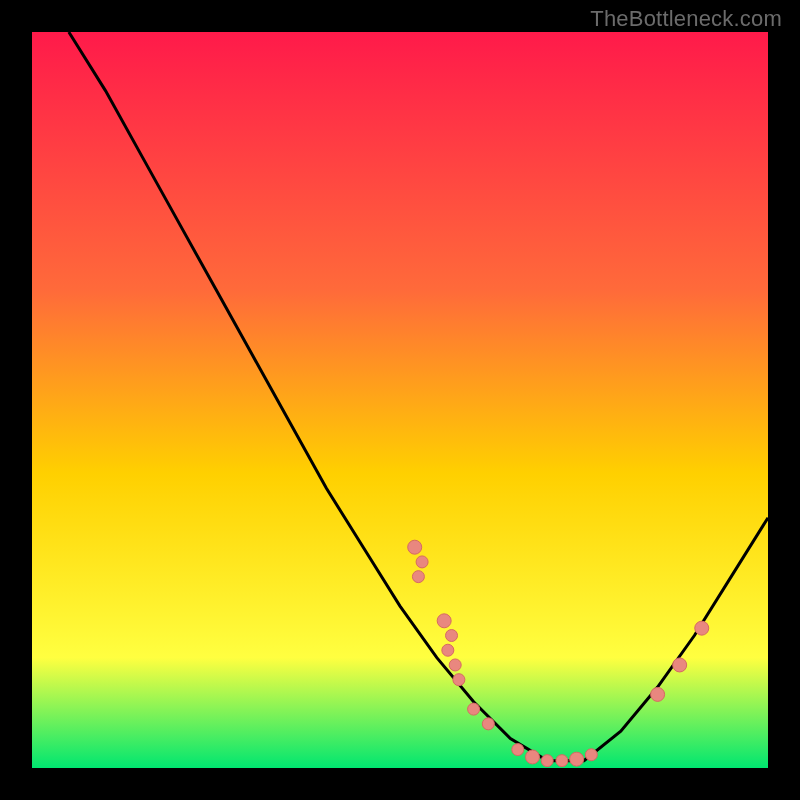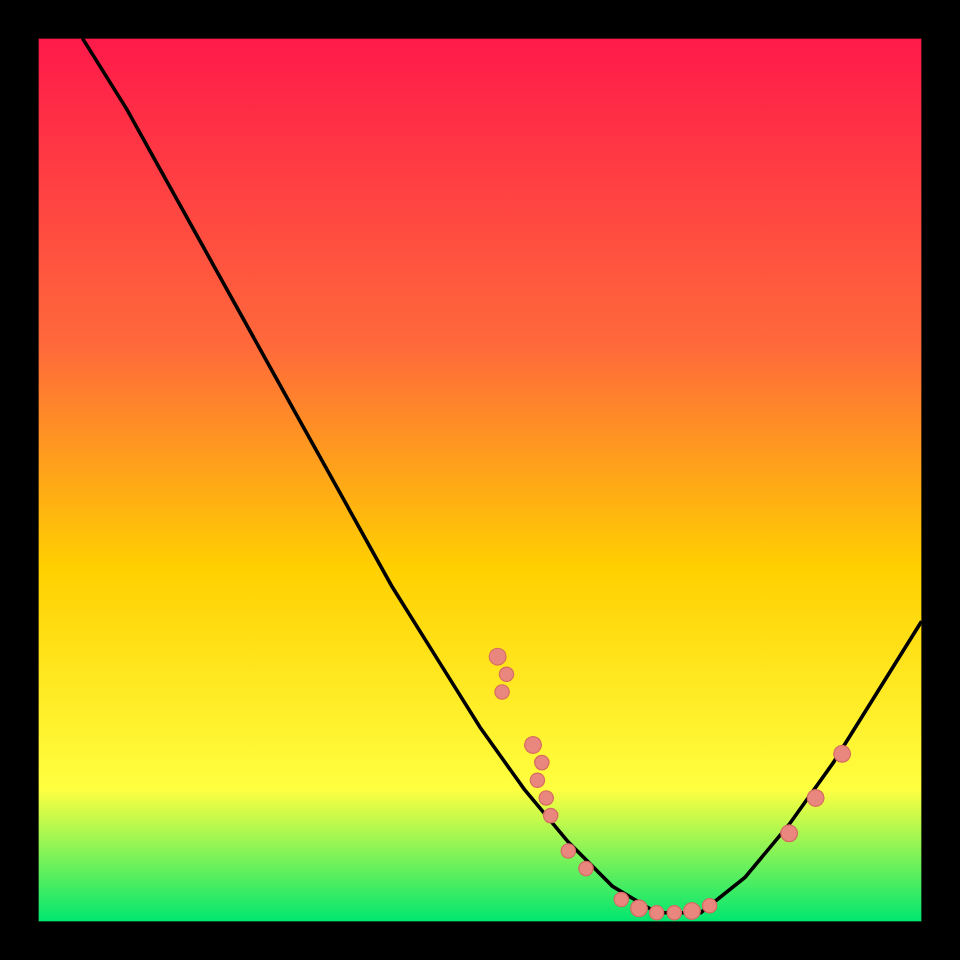--- a/index.html
+++ b/index.html
@@ -28,20 +28,21 @@
     letter-spacing: 0.2px;
   }
   svg {
     display: block;
   }
 </style>
 </head>
 <body>
 
 <div class="chart-container">
+  <div class="watermark">TheBottleneck.com</div>
   <svg id="chart-svg" width="800" height="800" viewBox="0 0 800 800">
     <defs>
       <linearGradient id="bg-grad" x1="0" y1="0" x2="0" y2="1">
         <stop id="g0" offset="0%" stop-color="#ff1a4a"></stop>
         <stop id="g1" offset="35%" stop-color="#ff6a3a"></stop>
         <stop id="g2" offset="60%" stop-color="#ffd000"></stop>
         <stop id="g3" offset="85%" stop-color="#ffff40"></stop>
         <stop id="g4" offset="100%" stop-color="#00e670"></stop>
       </linearGradient>
     </defs>

